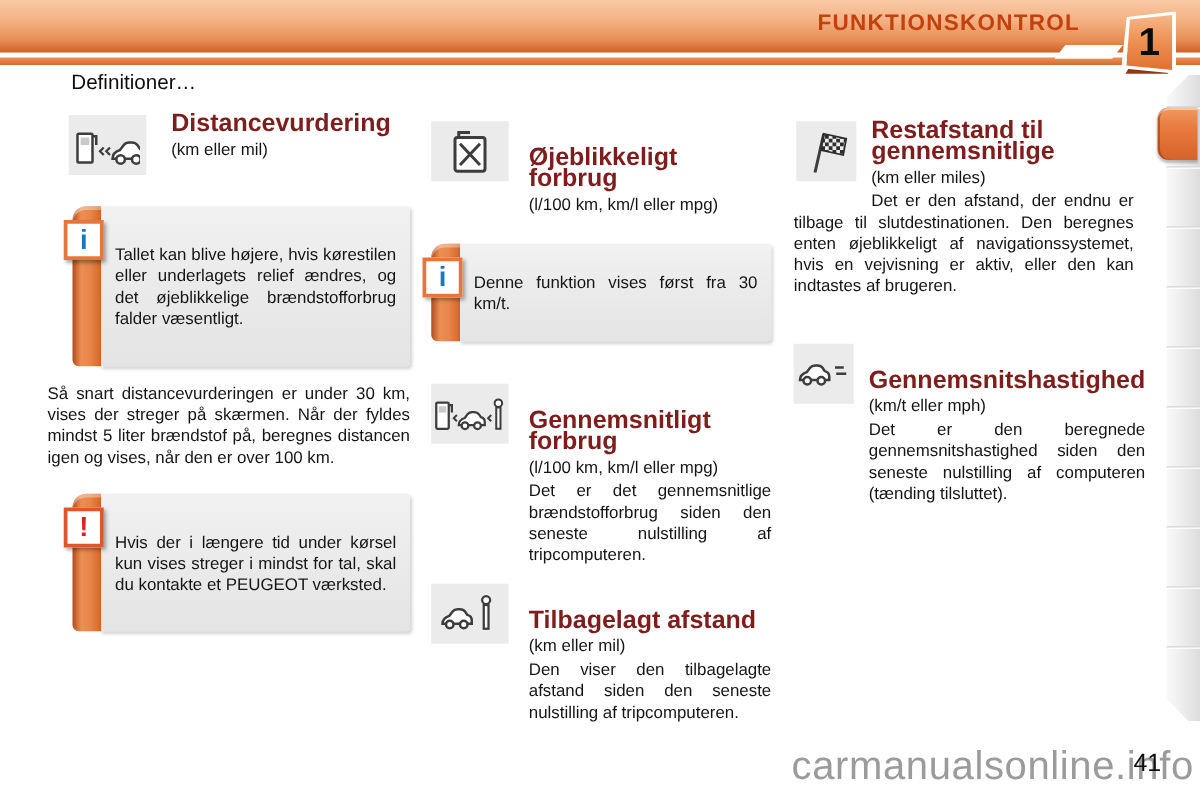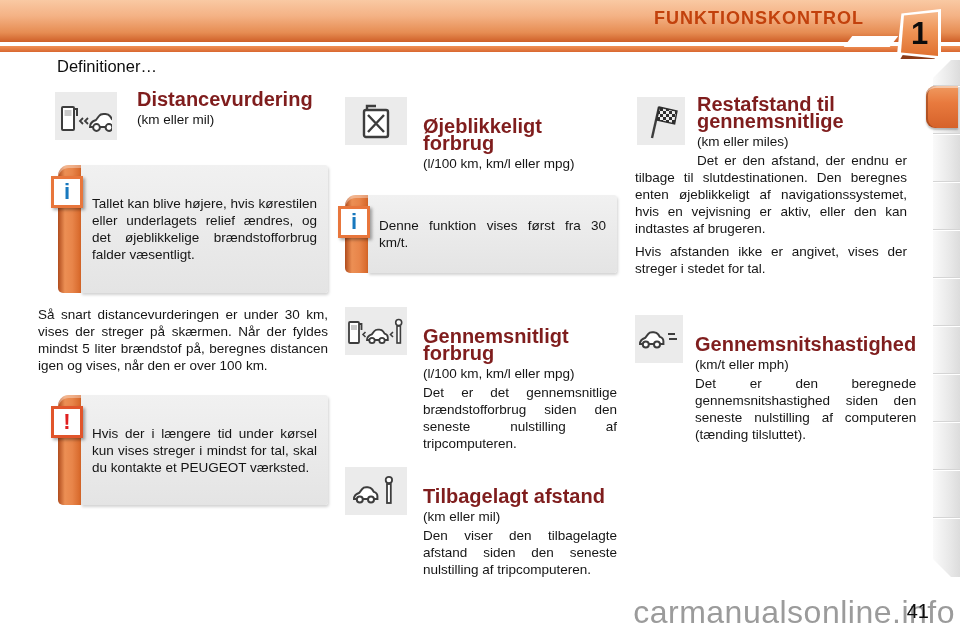--- a/index.html
+++ b/index.html
@@ -274,21 +274,20 @@
             <rect x="3" y="3" width="3" height="3" fill="#2e2e2e"></rect>
           </pattern>
         </defs>
         <path class="ink" d="M10 36L17 5" fill="none" stroke-width="2.4"></path>
         <path d="M17 5l18 4-2.4 13-18-4z" fill="url(#chk)" stroke="#2e2e2e" stroke-width="1.4"></path>
       </svg>
     </div>
     <h3 class="def-title">Restafstand til gennemsnitlige</h3>
     <p class="def-unit">(km eller miles)</p>
     <p class="def-body">Det er den afstand, der endnu er tilbage til slutdestinationen. Den beregnes enten øjeblikkeligt af navigationssystemet, hvis en vejvisning er aktiv, eller den kan indtastes af brugeren.</p>
-    <p class="def-body">Hvis afstanden ikke er angivet, vises der streger i stedet for tal.</p>
   </div>
 
   <div class="def-section cellrow gap37">
     <div class="icon-box">
       <svg width="42" height="28" viewBox="0 0 42 28">
         <path class="ink" d="M2 19c0-3.6 2.7-5.4 5.4-6.3l2.7-3.6c1-1.3 2.3-1.8 4-1.8h1.8c1.8 0 3.3.7 4.3 2.1l1.6 2.5c2.7.7 3.6 2.4 3.6 4.3V19H2z" fill="#fff" stroke-width="2"></path>
         <circle class="ink" cx="7.8" cy="19.6" r="3" fill="#fff" stroke-width="2"></circle>
         <circle class="ink" cx="19" cy="19.6" r="3" fill="#fff" stroke-width="2"></circle>
         <path class="ink" d="M30 9h7M31 14h8" fill="none" stroke-width="2"></path>
       </svg>

